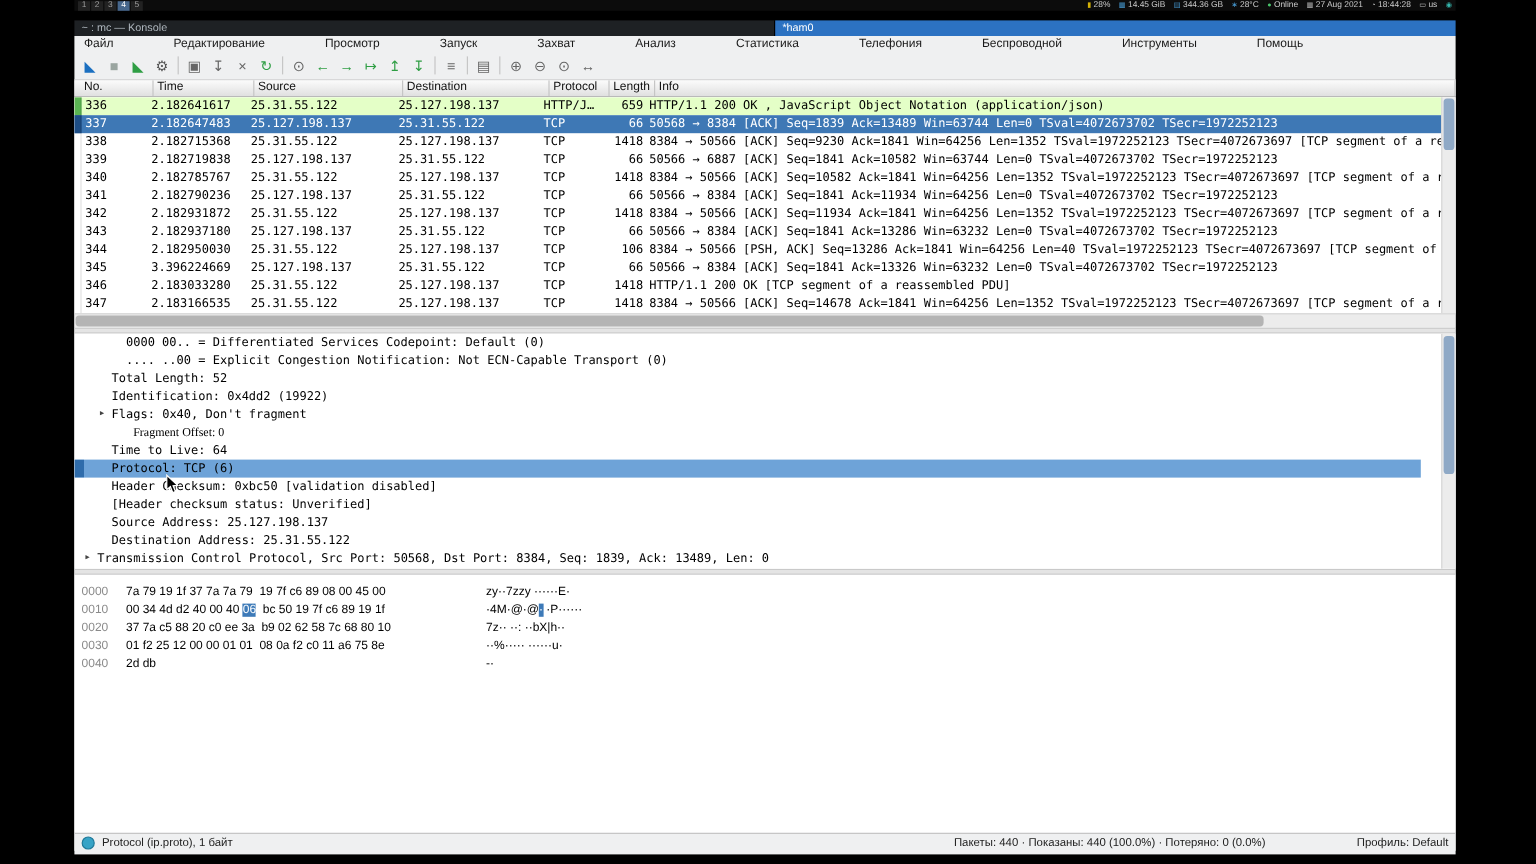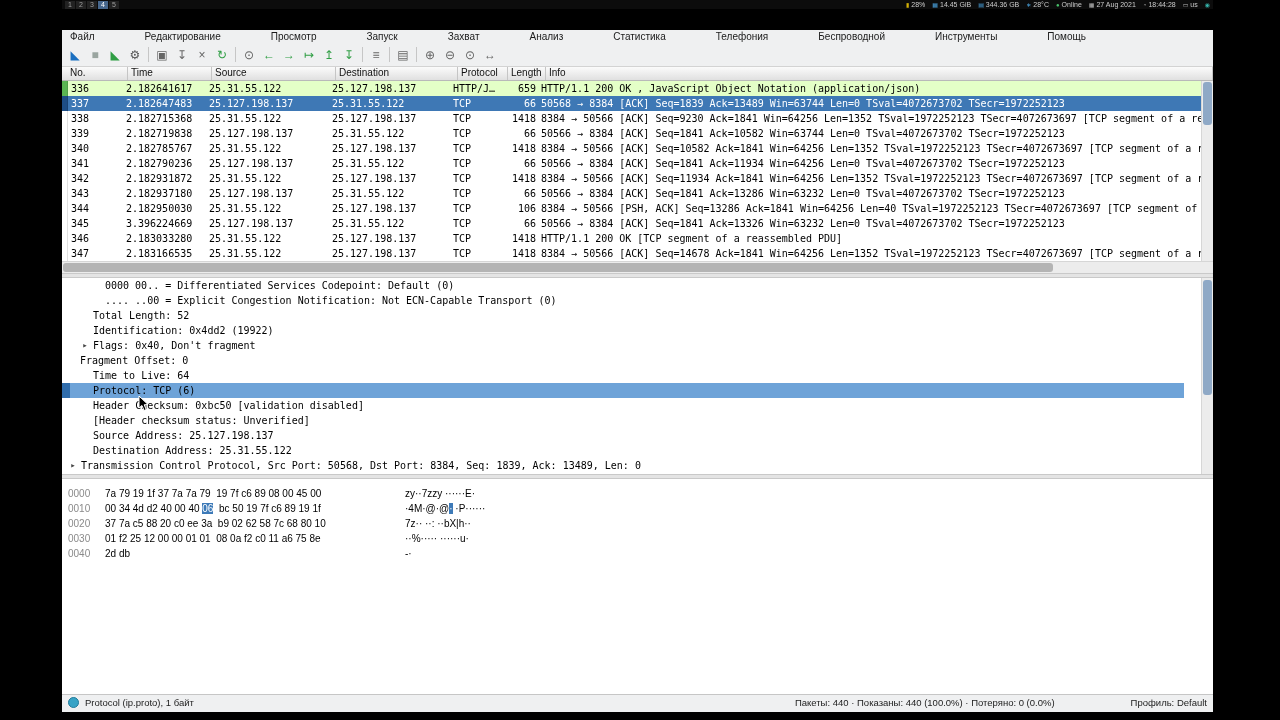--- a/index.html
+++ b/index.html
@@ -139,20 +139,24 @@
         <div class="ti">
           <span class="g" style="color: rgb(189, 189, 189);">▭</span>
           <span class="t">us</span>
         </div>
         <div class="ti">
           <span class="g" style="color: rgb(53, 181, 172);">◉</span>
         </div>
       </div>
   </div>
 
+  <div class="tabbar">
+    <div class="tab inactive">~ : mc — Konsole</div>
+    <div class="tab active">*ham0</div>
+  </div>
 
   <div class="win">
 
     <div class="menubar">
         <div class="mitem">Файл</div>
         <div class="mitem">Редактирование</div>
         <div class="mitem">Просмотр</div>
         <div class="mitem">Запуск</div>
         <div class="mitem">Захват</div>
         <div class="mitem">Анализ</div>
@@ -235,21 +239,21 @@
               <div class="c-info">8384 → 50566 [ACK] Seq=9230 Ack=1841 Win=64256 Len=1352 TSval=1972252123 TSecr=4072673697 [TCP segment of a reassembled PDU]</div>
             </div>
             <div class="prow">
               <div class="strip"></div>
               <div class="c-no">339</div>
               <div class="c-time">2.182719838</div>
               <div class="c-src">25.127.198.137</div>
               <div class="c-dst">25.31.55.122</div>
               <div class="c-proto">TCP</div>
               <div class="c-len">66</div>
-              <div class="c-info">50566 → 8384 [ACK] Seq=1841 Ack=10582 Win=63744 Len=0 TSval=4072673702 TSecr=1972252123</div>
+              <div class="c-info">50566 → 6887 [ACK] Seq=1841 Ack=10582 Win=63744 Len=0 TSval=4072673702 TSecr=1972252123</div>
             </div>
             <div class="prow">
               <div class="strip"></div>
               <div class="c-no">340</div>
               <div class="c-time">2.182785767</div>
               <div class="c-src">25.31.55.122</div>
               <div class="c-dst">25.127.198.137</div>
               <div class="c-proto">TCP</div>
               <div class="c-len">1418</div>
               <div class="c-info">8384 → 50566 [ACK] Seq=10582 Ack=1841 Win=64256 Len=1352 TSval=1972252123 TSecr=4072673697 [TCP segment of a reassembled PDU]</div>
@@ -336,21 +340,21 @@
 
     <div class="splitter"></div>
 
     <div class="details">
       <div class="dlines">
           <div class="dline" style="padding-left: 43px;"><span class="dtxt">0000 00.. = Differentiated Services Codepoint: Default (0)</span></div>
           <div class="dline" style="padding-left: 43px;"><span class="dtxt">.... ..00 = Explicit Congestion Notification: Not ECN-Capable Transport (0)</span></div>
           <div class="dline" style="padding-left: 31px;"><span class="dtxt">Total Length: 52</span></div>
           <div class="dline" style="padding-left: 31px;"><span class="dtxt">Identification: 0x4dd2 (19922)</span></div>
           <div class="dline" style="padding-left: 31px;"><span class="darrow" style="left: 18px;">▸</span><span class="dtxt">Flags: 0x40, Don't fragment</span></div>
-          <div class="dline" style="padding-left: 18px;"><span class="dtxt">Fragment Offset: 0</span></div>
+          <div class="dline" style="padding-left: 49px; font-family: Liberation Serif, serif;"><span class="dtxt">Fragment Offset: 0</span></div>
           <div class="dline" style="padding-left: 31px;"><span class="dtxt">Time to Live: 64</span></div>
           <div class="dline selected" style="padding-left: 31px;"><span class="dtxt">Protocol: TCP (6)</span></div>
           <div class="dline" style="padding-left: 31px;"><span class="dtxt">Header Checksum: 0xbc50 [validation disabled]</span></div>
           <div class="dline" style="padding-left: 31px;"><span class="dtxt">[Header checksum status: Unverified]</span></div>
           <div class="dline" style="padding-left: 31px;"><span class="dtxt">Source Address: 25.127.198.137</span></div>
           <div class="dline" style="padding-left: 31px;"><span class="dtxt">Destination Address: 25.31.55.122</span></div>
           <div class="dline" style="padding-left: 19px;"><span class="darrow" style="left: 6px;">▸</span><span class="dtxt">Transmission Control Protocol, Src Port: 50568, Dst Port: 8384, Seq: 1839, Ack: 13489, Len: 0</span></div>
         </div>
       <div class="vscroll">
         <div class="vthumb" style="top:2px;height:115px;"></div>

